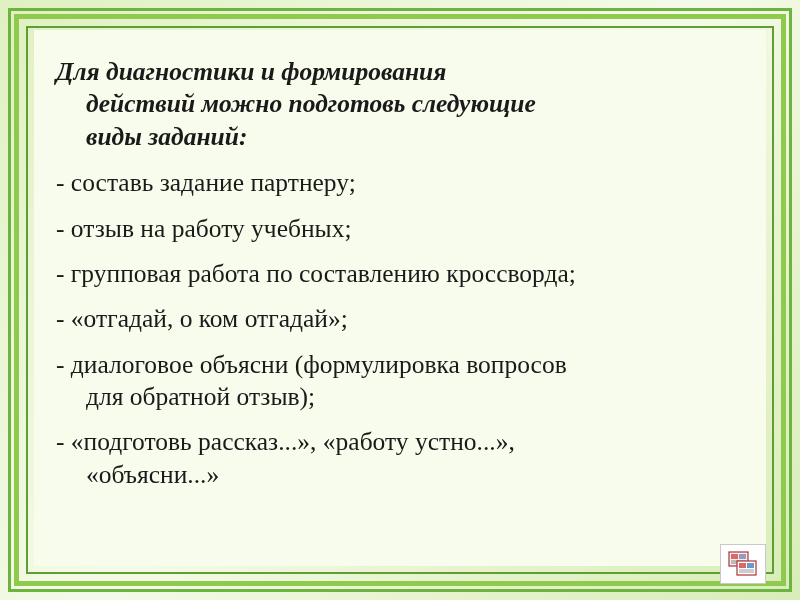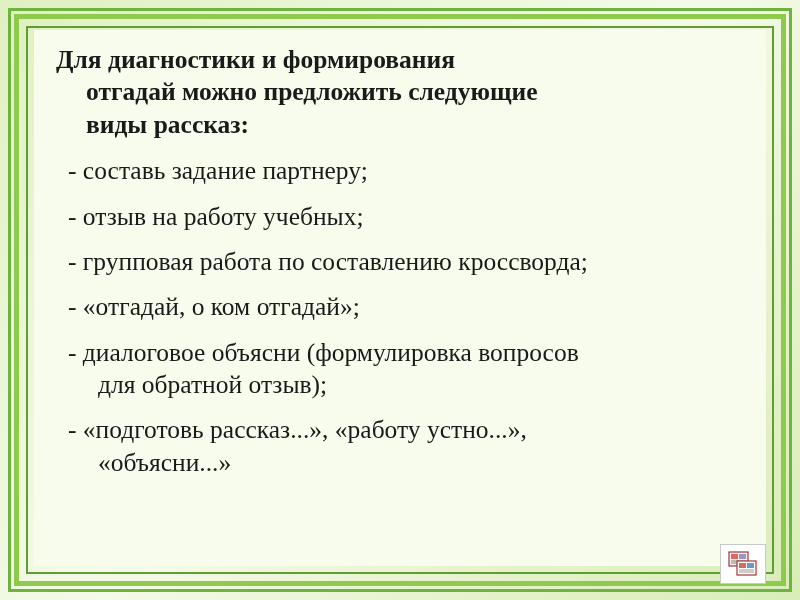--- a/index.html
+++ b/index.html
@@ -65,31 +65,32 @@
   }
 
   .body-text {
     color: #1a1a1a;
     font-size: 25.5px;
     line-height: 1.27;
   }
 
   .heading {
     font-weight: bold;
-    margin: 0 0 14px 0;
+    margin: 12px 0 14px 0;
     padding-left: 0;
     text-indent: 0;
+    font-style: italic;
   }
   .heading .cont {
     display: block;
     padding-left: 30px;
   }
 
   .bullet-line {
-    margin: 0 0 13px 12px;
+    margin: 0 0 13px 0;
   }
   .bullet-line .cont {
     display: block;
     padding-left: 30px;
   }
 
   
   .corner-icon {
     position: absolute;
     right: 34px;
@@ -111,22 +112,22 @@
 <div class="slide">
 
   <div class="frame-outer"></div>
   <div class="frame-mid"></div>
   <div class="frame-inner"></div>
 
   <div class="content-area">
 
     <div class="body-text heading">
       <span>Для диагностики и формирования</span>
-      <span class="cont">отгадай можно предложить следующие</span>
-      <span class="cont">виды рассказ:</span>
+      <span class="cont">действий можно подготовь следующие</span>
+      <span class="cont">виды заданий:</span>
     </div>
 
     <div class="body-text bullet-line">
       <span>- составь задание партнеру;</span>
     </div>
 
     <div class="body-text bullet-line">
       <span>- отзыв на работу учебных;</span>
     </div>
 

